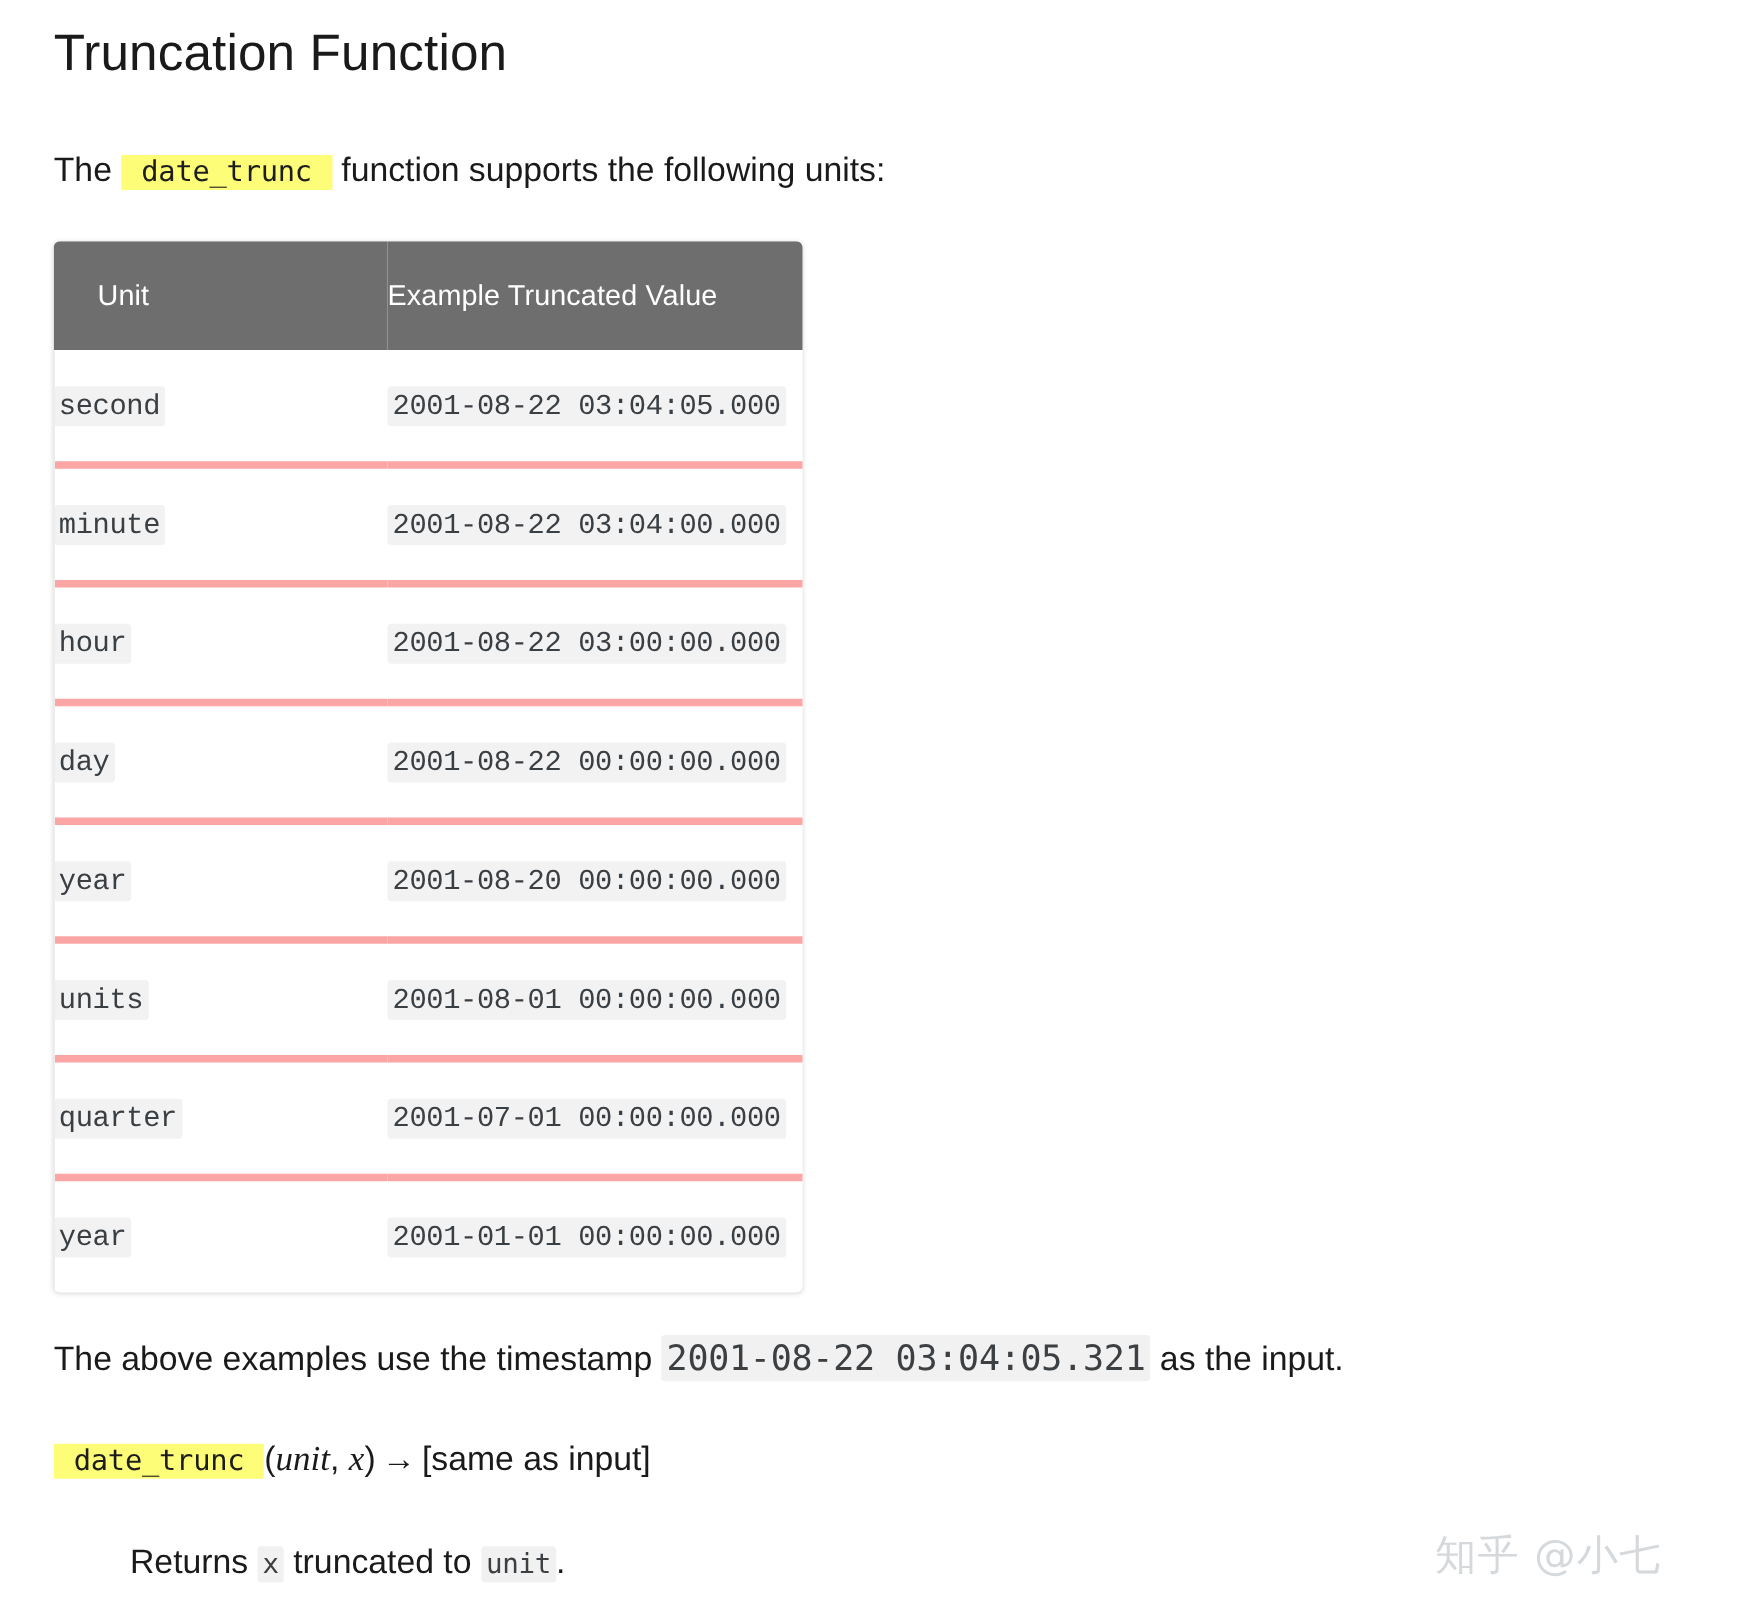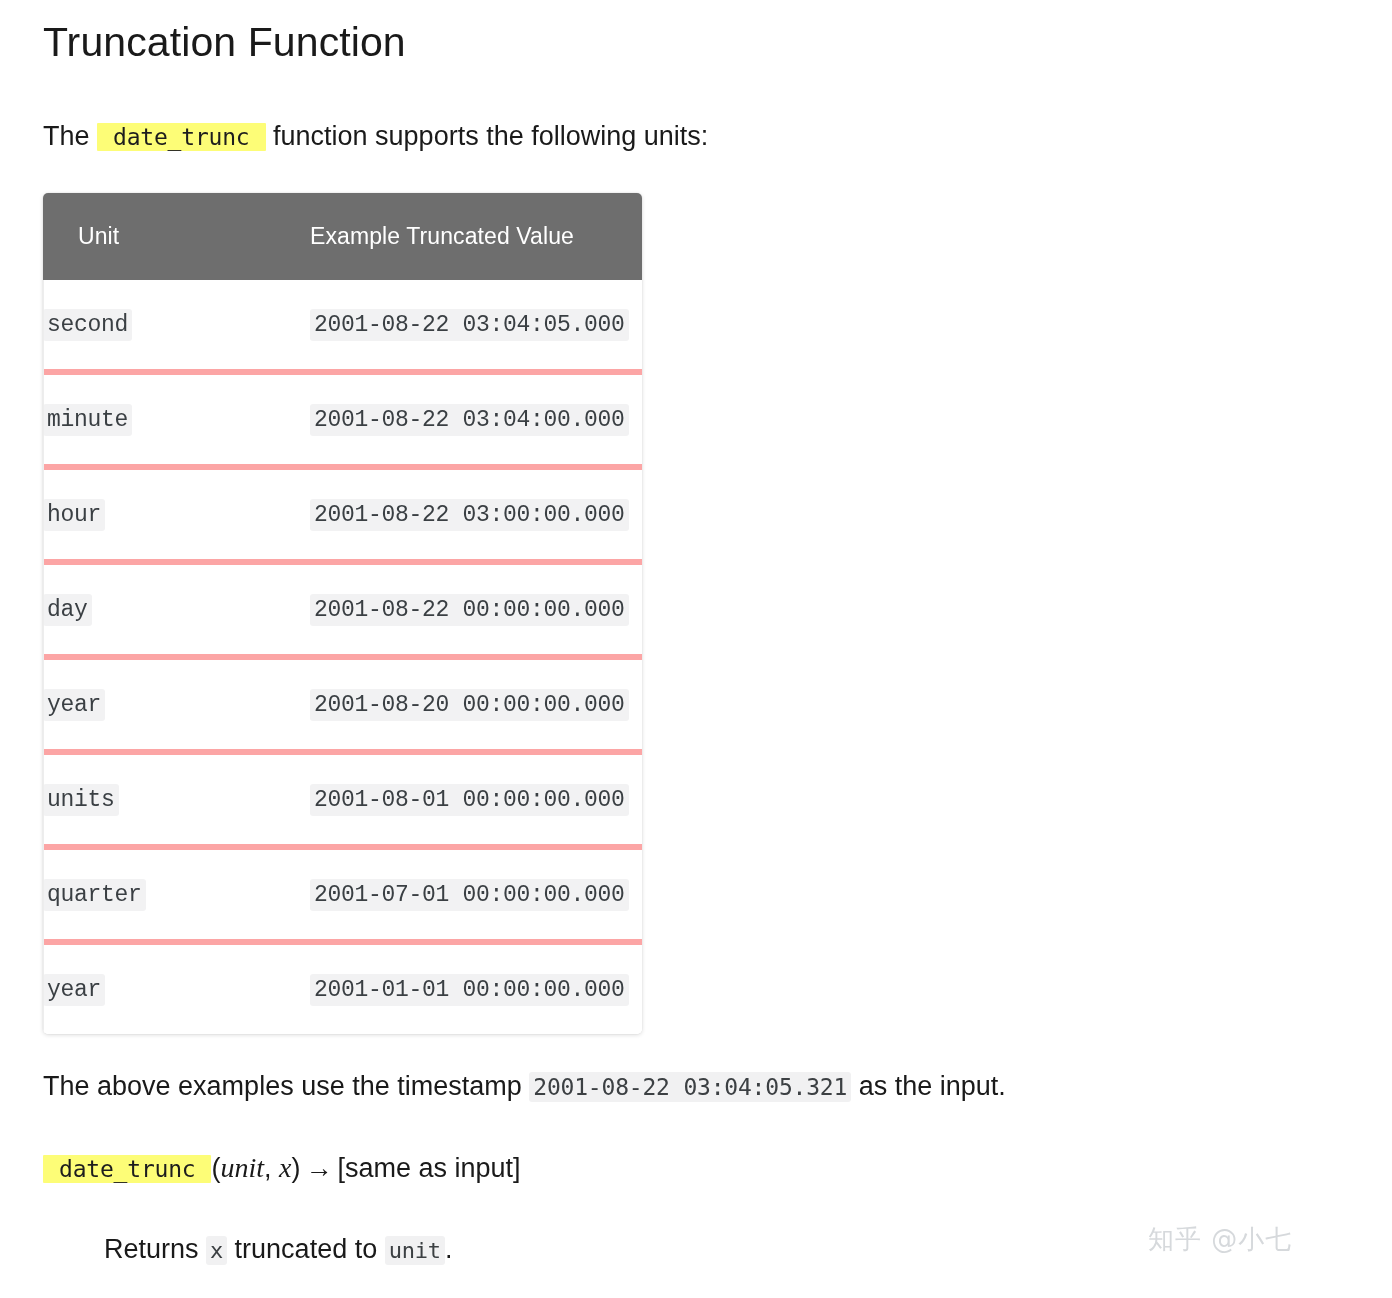--- a/index.html
+++ b/index.html
@@ -55,21 +55,21 @@
     font-size: 23px;
     padding: 1px 16px;
     border-radius: 1px;
     letter-spacing: -0.2px;
   }
 
   code.chip {
     font-family: "DejaVu Sans Mono", monospace;
     background: #f1f1f2;
     color: #3c4043;
-    font-size: 23px;
+    font-size: 28px;
     padding: 2px 4px;
     border-radius: 3px;
     letter-spacing: -0.2px;
   }
 
   
   .table-wrap {
     position: absolute;
     left: 31px;
     top: 193px;
@@ -173,21 +173,21 @@
     color: #1a1a1a;
     white-space: nowrap;
   }
   .returns-line code.chip { font-size: 22px; }
 
   
   .watermark {
     position: absolute;
     left: 1136px;
     top: 1222px;
-    font-size: 26px;
+    font-size: 33px;
     color: #d6d9dc;
     font-family: "DejaVu Sans", sans-serif;
     letter-spacing: 1px;
     white-space: nowrap;
     user-select: none;
   }
 </style>
 </head>
 <body>
 

